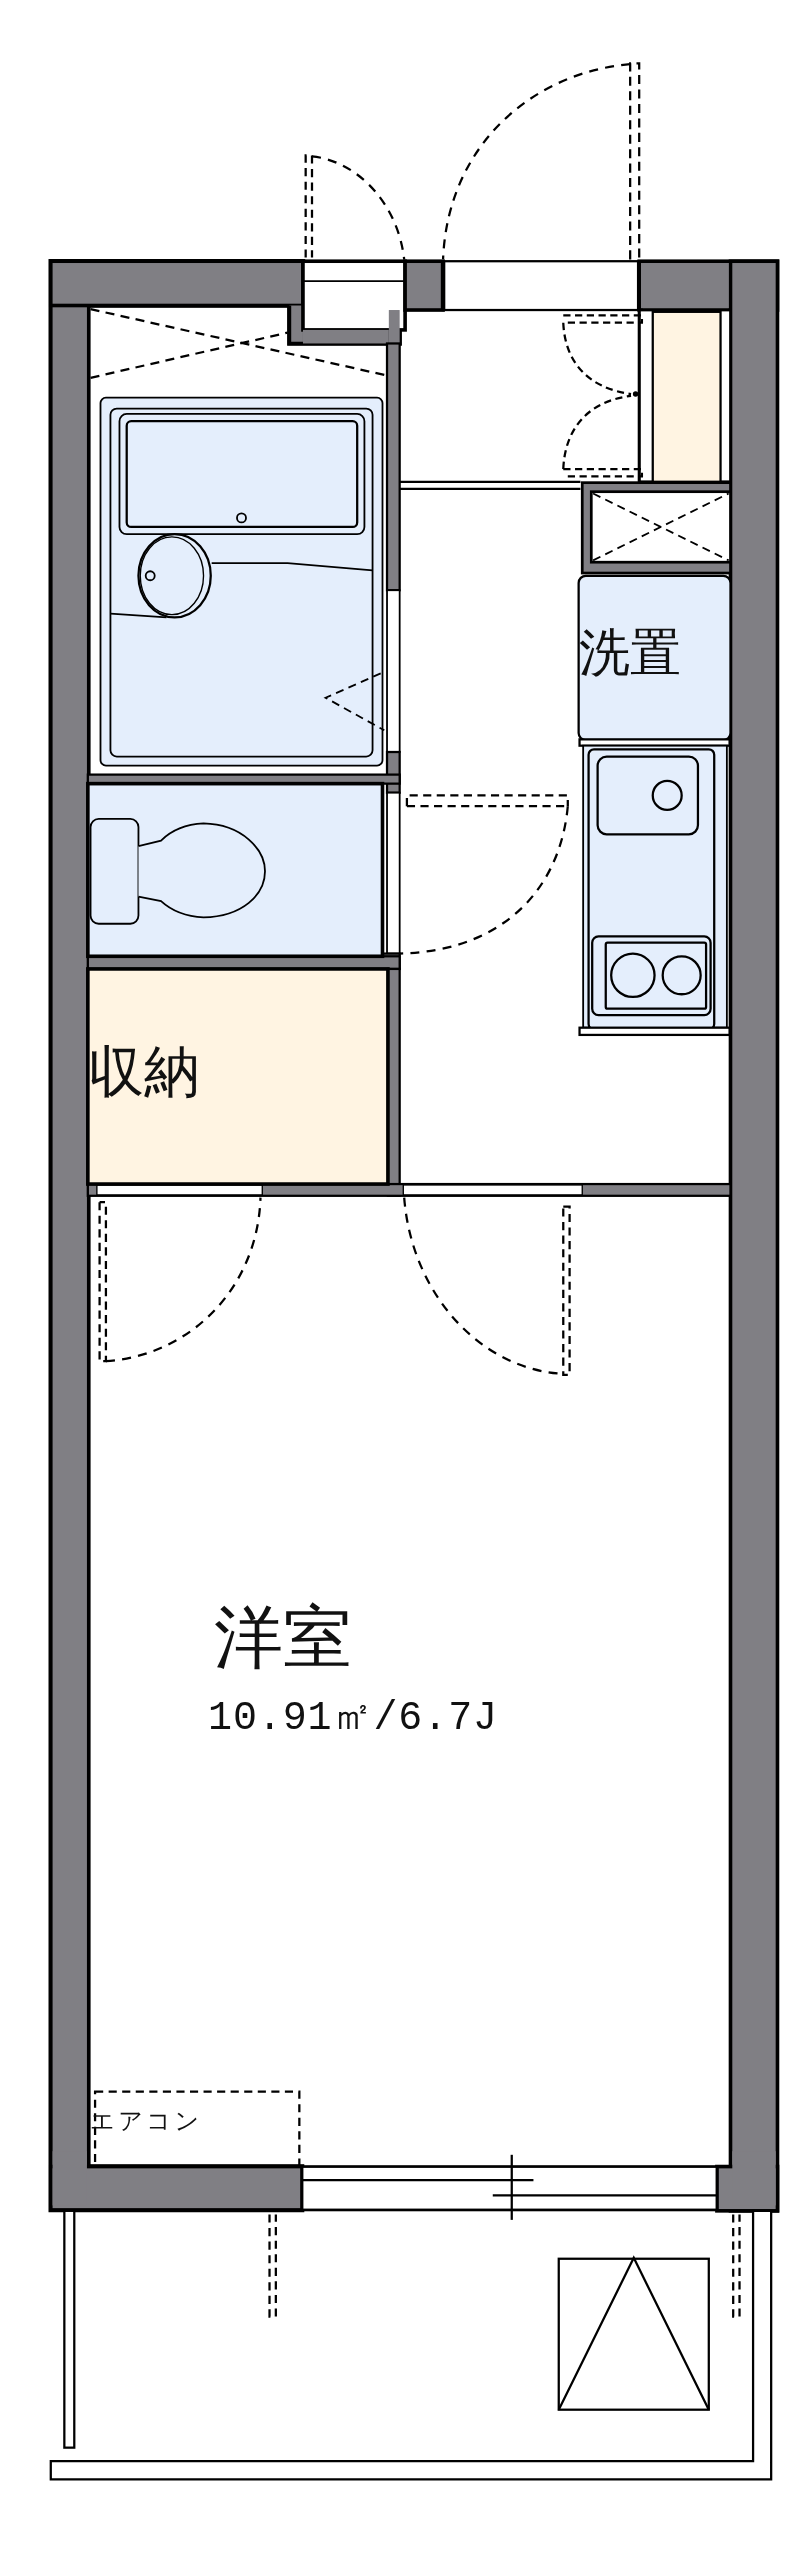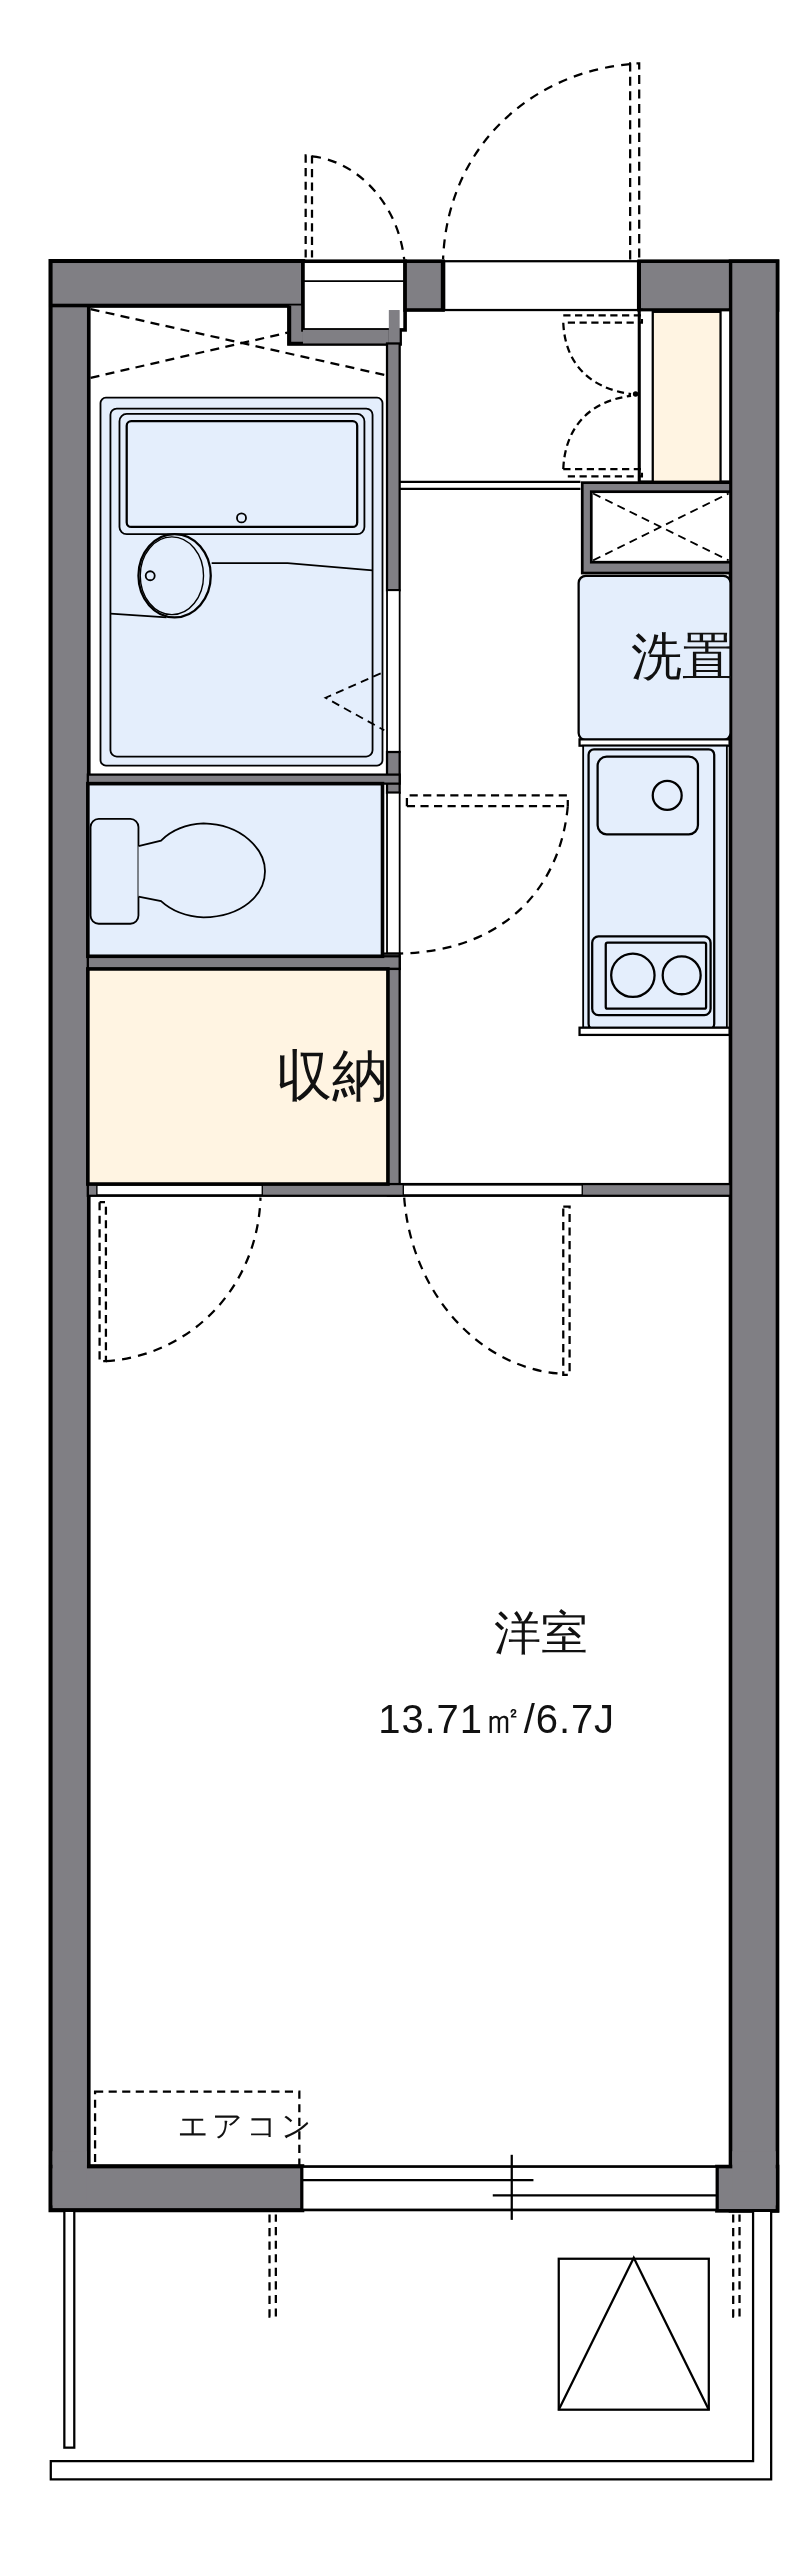--- a/index.html
+++ b/index.html
@@ -1,25 +1,25 @@
 <!DOCTYPE html>
 <html style="font-size:14.5px"><head>
   <meta charset="utf-8">
   <style>
     html, body { margin: 0; padding: 0; background: #ffffff; }
     body { width: 812px; height: 2576px; position: relative; overflow: hidden;
            font-family: "DejaVu Sans", "Liberation Sans", sans-serif; }
     #plan { position: absolute; left: 0; top: 0; width: 812px; height: 2576px; }
     .label { position: absolute; color: #111111; white-space: nowrap; line-height: 1;
-             font-family: Liberation Sans, sans-serif; text-align: right; }
-    .room-main { left: 226px; width: 362px; top: 1609px; font-size: 47px; }
+             font-family: Liberation Mono, monospace; text-align: left; }
+    .room-main { left: 214px; width: 362px; top: 1609px; font-size: 69px; }
     .room-area { left: 208px; width: 407px; top: 1699px; font-size: 40px; letter-spacing: 0.9px; }
     .room-storage { left: 88px; width: 300px; top: 1048px; font-size: 56px; }
     .room-washer { left: 579px; width: 154px; top: 631px; font-size: 51px; }
-    .room-aircon { left: 111px; width: 204px; top: 2111px; font-size: 30px; letter-spacing: 3.6px; }
+    .room-aircon { left: 90px; width: 204px; top: 2111px; font-size: 24px; letter-spacing: 3.6px; }
   </style>
 </head>
 <body>
 
 <svg id="plan" viewBox="0 0 898 2850" xmlns="http://www.w3.org/2000/svg">
 
   <g fill="#807f84" stroke="#000" stroke-width="5">
 
     <path d="M56 289 L335 289 L335 380 L442 380 L442 343 L432 343 L432 358 L408 358 L408 343 L335 343 L335 365 L430 365 L430 380 L320 380 L320 338 L97 338 L97 2397 L334 2397 L334 2445 L56 2445 Z" stroke-linejoin="miter"></path>
   </g>
@@ -174,17 +174,17 @@
     <rect x="71" y="2446" width="11" height="262"></rect>
     <path d="M56 2723 L833 2723 L833 2446 L853 2446 L853 2743 L56 2743 Z"></path>
     <g>
       <rect x="618" y="2499" width="166" height="167" fill="none"></rect>
       <path d="M618 2666 L701 2498 L784 2666" fill="none"></path>
     </g>
   </g>
 </svg>
 
 <div class="label room-main">洋室</div>
-<div class="label room-area">13.71㎡/6.7J</div>
+<div class="label room-area">10.91㎡/6.7J</div>
 <div class="label room-storage">収納</div>
 <div class="label room-washer">洗置</div>
 <div class="label room-aircon">エアコン</div>
 
 
 </body></html>

